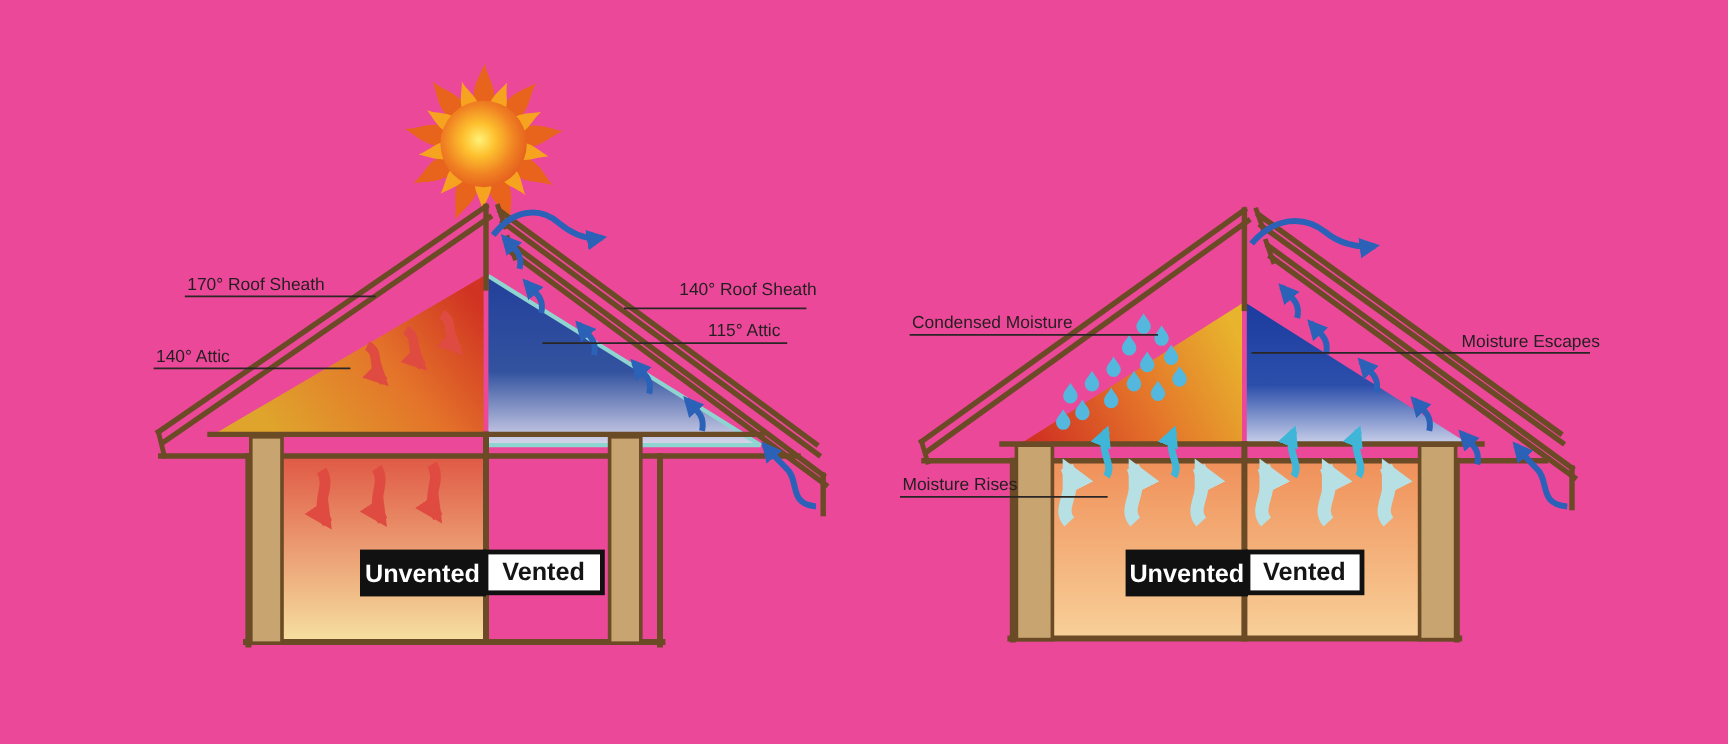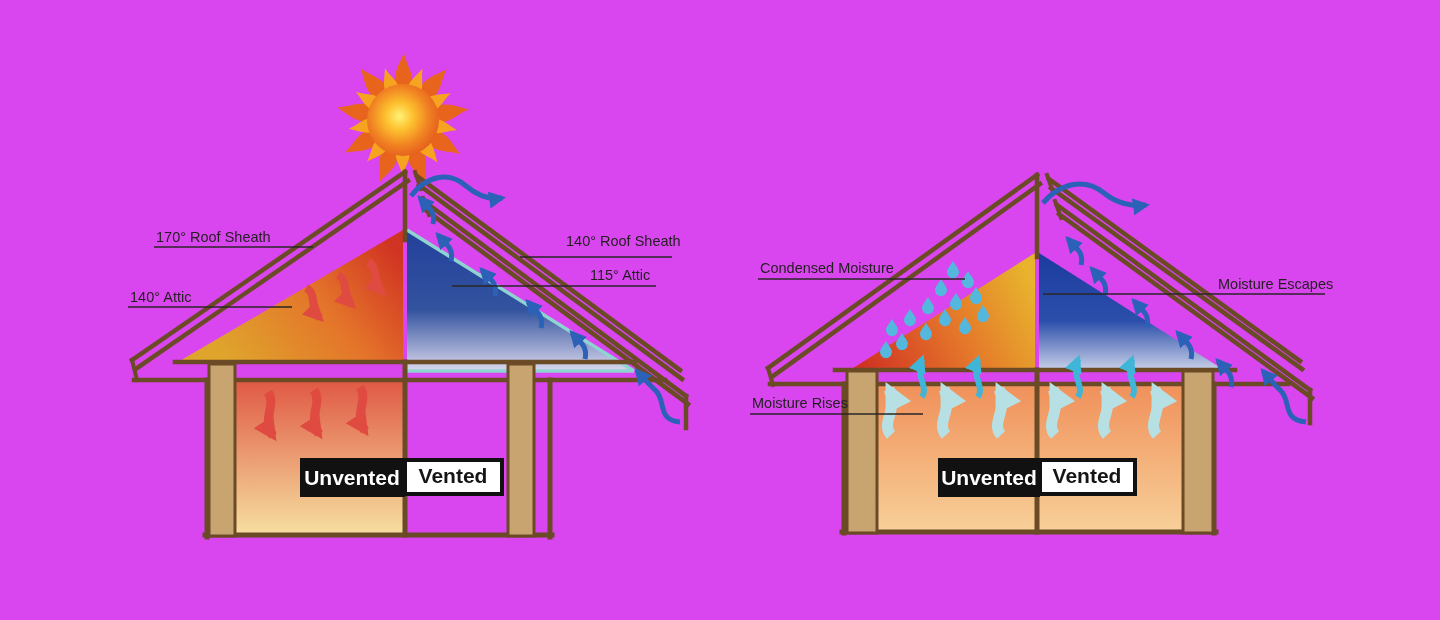--- a/index.html
+++ b/index.html
@@ -1,16 +1,16 @@
 <!DOCTYPE html>
 <html><head>
 <meta charset="utf-8">
 <style>
   html,body{margin:0;padding:0;background:#ffffff;}
-  #canvas{position:relative;width:1440px;height:620px;background:#d946ef;overflow:hidden;
+  #canvas{position:relative;width:1440px;height:620px;background:#ec4899;overflow:hidden;
           font-family:"Liberation Sans",sans-serif;}
   svg{position:absolute;display:block;}
   #svg-temp{left:120px;top:30px;}
   #svg-moist{left:740px;top:165px;}
   .lbl{font-family:"Liberation Sans",sans-serif;font-size:14.5px;fill:#231f20;}
   .leader{stroke:#2a2626;stroke-width:1.4;fill:none;}
   .wood{stroke:#6b4a26;fill:none;stroke-linecap:square;}
   .tagtxt{font-family:"Liberation Sans",sans-serif;font-size:21px;font-weight:600;}
 </style>
 </head>

